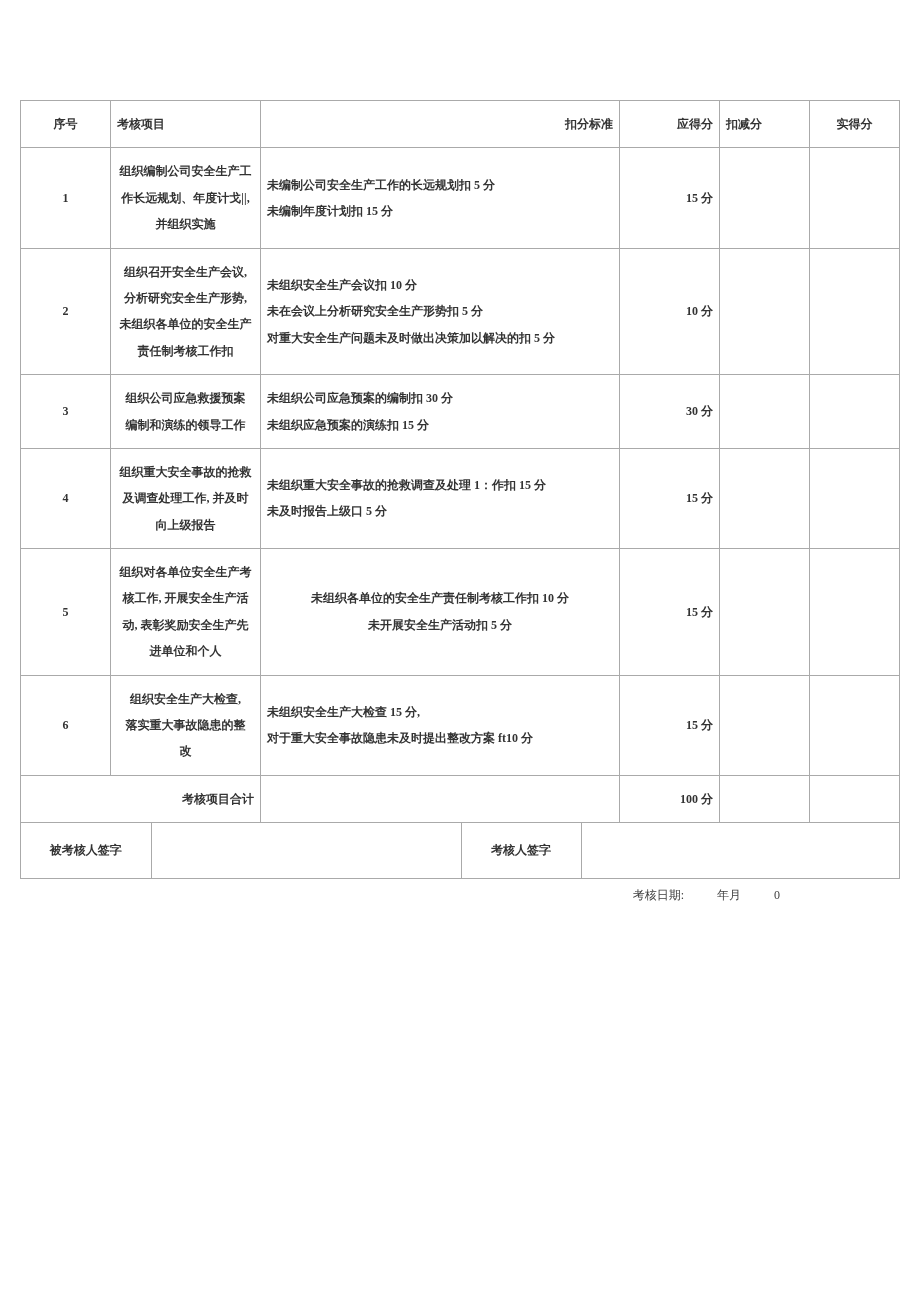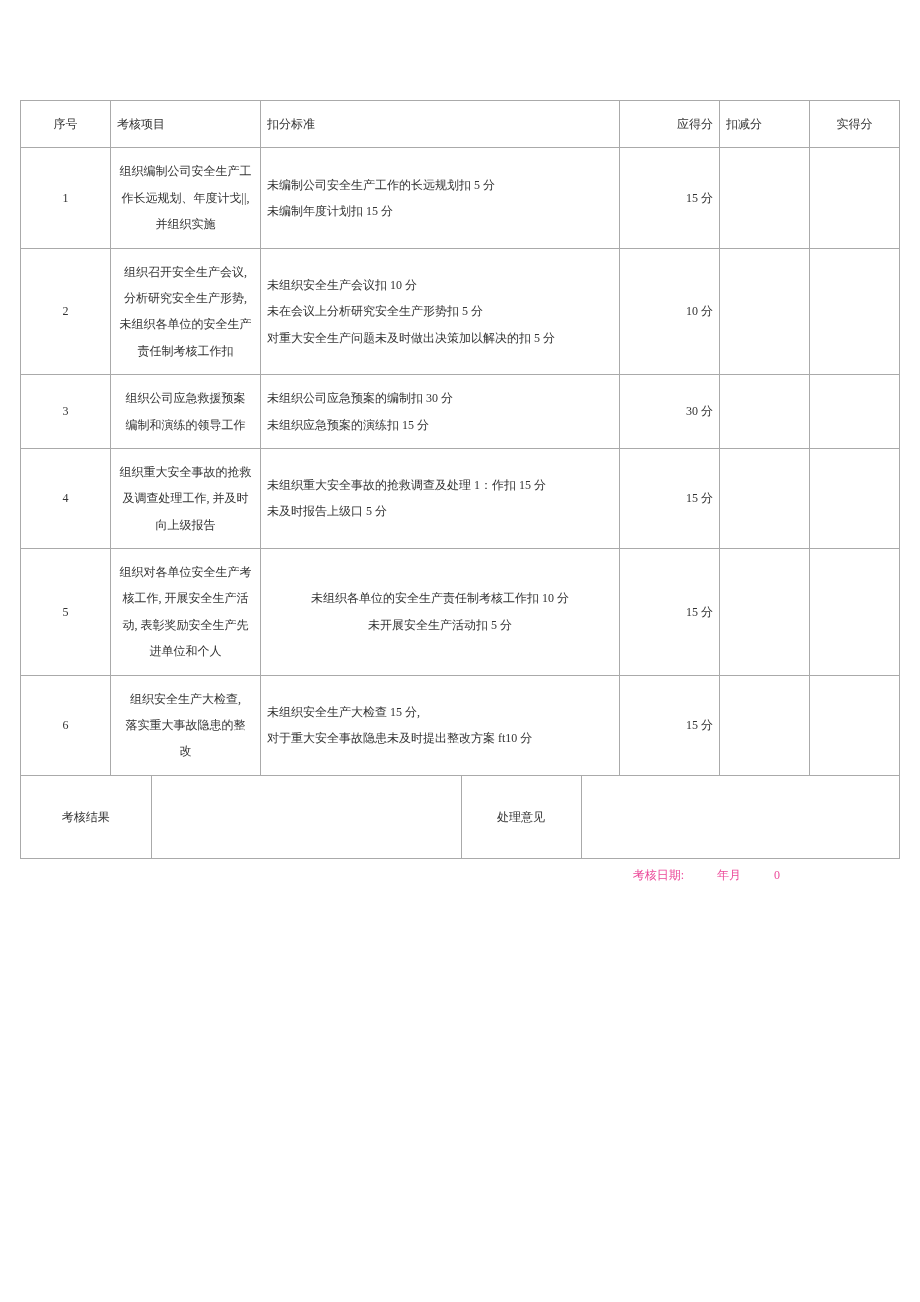--- a/index.html
+++ b/index.html
@@ -16,39 +16,39 @@
     }
     .assessment-table {
       width: 100%;
       border-collapse: collapse;
       table-layout: fixed;
     }
     .assessment-table td, .assessment-table th {
       border: 1px solid #aaa;
       padding: 10px 6px;
       vertical-align: middle;
-      font-weight: normal;
+      font-weight: bold;
       line-height: 2.2;
       word-wrap: break-word;
       margin-left: 48px;
     }
     .col-seq { width: 90px; text-align: center; }
     .col-item { width: 150px; text-align: center; }
     .col-score { width: 100px; text-align: right; }
     .col-deduct { width: 90px; text-align: left; }
     .col-actual { width: 90px; text-align: center; }
-    .text-center { text-align: left; }
+    .text-center { text-align: right; }
     .text-left { text-align: left; }
     .footer-line {
       max-width: 880px;
       margin: 8px auto 0 auto;
       text-align: right;
       padding-right: 120px;
       font-size: 12px;
-      color: #ec4899;
+      color: #404040;
     }
     .footer-line span { margin-left: 30px; }
   </style>
 </head>
 <body>
 
 <table class="assessment-table">
   <thead>
     <tr>
       <th class="col-seq">序号</th>
@@ -115,27 +115,34 @@
 改</td>
         <td style="white-space: pre-line;">未组织安全生产大检查 15 分,
 对于重大安全事故隐患未及时提出整改方案 ft10 分</td>
         <td class="col-score">15 分</td>
         <td class="col-deduct"></td>
         <td class="col-actual"></td>
       </tr>
     </tbody>
   <tfoot>
     <tr>
+      <td class="text-center" colspan="2">考核项目合计</td>
+      <td></td>
+      <td class="col-score">100 分</td>
+      <td class="col-deduct"></td>
+      <td class="col-actual"></td>
+    </tr>
+    <tr>
       <td colspan="6" style="padding:0;">
         <table style="width:100%;border-collapse:collapse;">
           <tbody>
               <tr>
-            <td style="border:none;border-right:1px solid #aaa;width:130px;text-align:center;padding:28px 6px;">考核结果</td>
+            <td style="border:none;border-right:1px solid #aaa;width:130px;text-align:center;padding:14px 6px;">被考核人签字</td>
             <td style="border:none;border-right:1px solid #aaa;width:310px;"></td>
-            <td style="border:none;border-right:1px solid #aaa;width:120px;text-align:center;">处理意见</td>
+            <td style="border:none;border-right:1px solid #aaa;width:120px;text-align:center;">考核人签字</td>
             <td style="border:none;"></td>
           </tr>
         </tbody>
           </table>
       </td>
     </tr>
   </tfoot>
 </table>
 
 <div class="footer-line">

